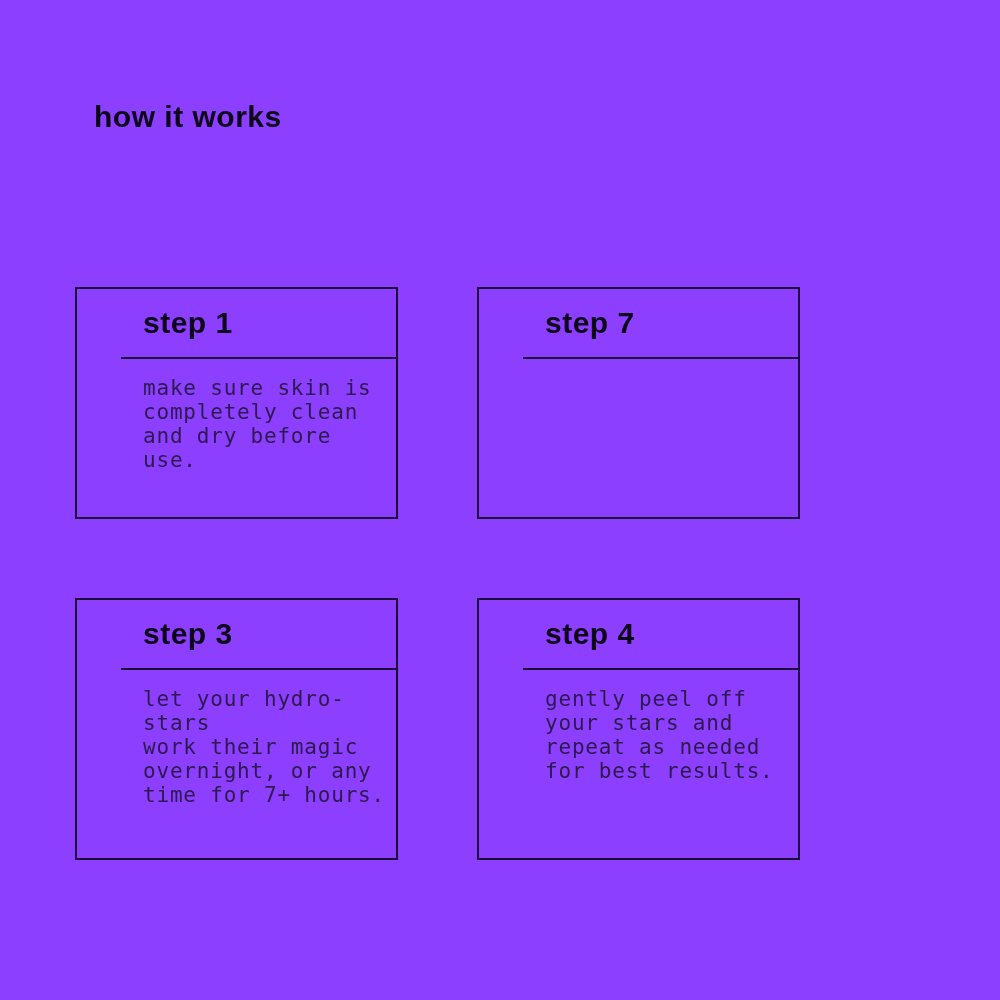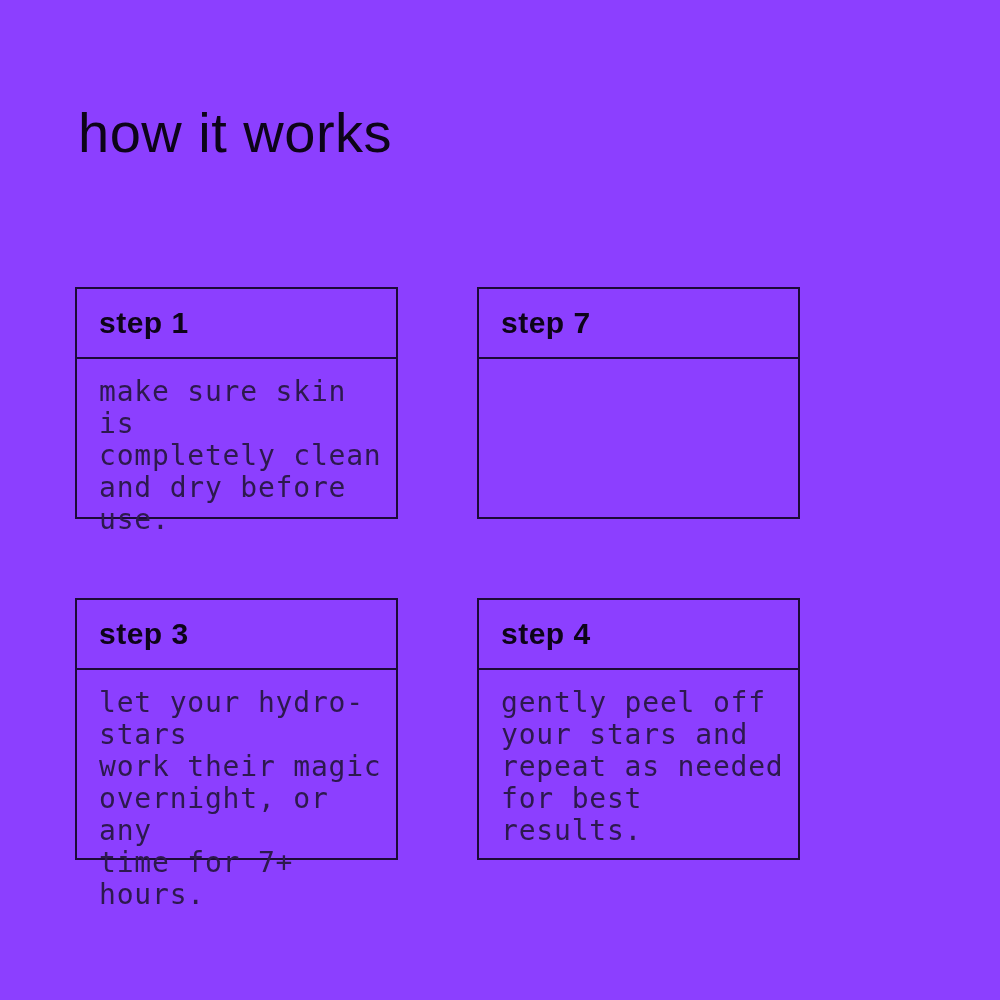--- a/index.html
+++ b/index.html
@@ -14,42 +14,43 @@
     height: 1000px;
     overflow: hidden;
   }
   body {
     background: var(--bg);
     font-family: "Liberation Sans", sans-serif;
     position: relative;
   }
   .page-title {
     position: absolute;
-    left: 78px;
+    left: 94px;
     top: 100px;
-    font-size: 56px;
-    font-weight: 400;
+    font-size: 30px;
+    font-weight: 700;
     letter-spacing: 0.5px;
     color: var(--heading);
   }
   .steps-grid {
     position: absolute;
     left: 75px;
     top: 287px;
     display: grid;
     grid-template-columns: 323px 323px;
     column-gap: 79px;
     row-gap: 79px;
   }
   .step-card {
     border: 2px solid var(--border);
     height: 232px;
     display: flex;
     flex-direction: column;
     background: var(--bg);
+    padding-left: 44px;
   }
   .step-card:nth-child(n+3) {
     height: 262px;
   }
   .step-card .card-header {
     height: 70px;
     flex: 0 0 70px;
     border-bottom: 2px solid var(--border);
     display: flex;
     align-items: center;
@@ -57,22 +58,22 @@
   }
   .step-card .step-title {
     font-size: 30px;
     font-weight: 800;
     letter-spacing: 0.5px;
     color: var(--heading);
   }
   .step-card .card-body {
     padding: 17px 10px 0 22px;
     font-family: "DejaVu Sans Mono", "Liberation Mono", monospace;
-    font-size: 28px;
-    line-height: 32px;
+    font-size: 21px;
+    line-height: 24px;
     letter-spacing: 0.8px;
     color: var(--body-text);
     white-space: pre-line;
   }
 </style>
 </head>
 <body>
 
 <h1 class="page-title">how it works</h1>
 

